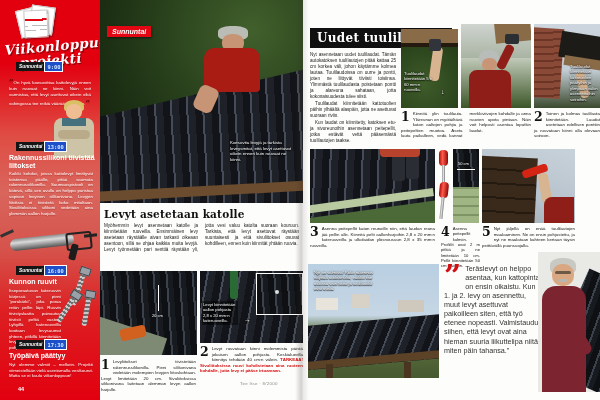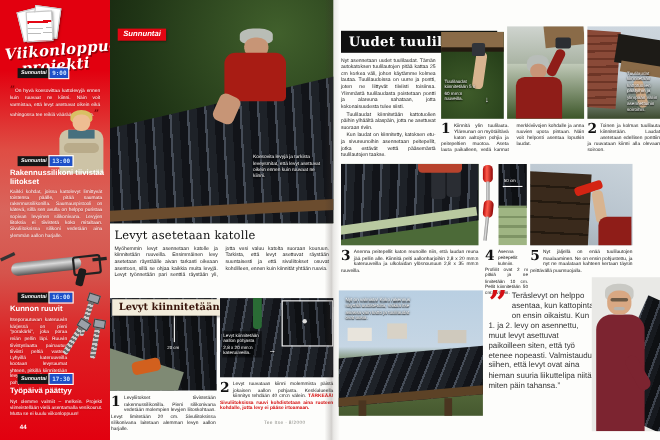--- a/index.html
+++ b/index.html
@@ -64,21 +64,21 @@
   .ribs{background:repeating-linear-gradient(100deg,#121419 0 7px,#454c57 7px 9px,#1e2228 9px 16px)}
   .ribs2{background:repeating-linear-gradient(86deg,#0e1013 0 6px,#3c424c 6px 8px,#171a1f 8px 13px)}
   .cap{position:absolute;color:#fff;font-size:4.2px;line-height:1.3;
     text-shadow:0 0 2px rgba(0,0,0,.95),0 1px 1px rgba(0,0,0,.9)}
   .tagred{position:absolute;background:#e30613;color:#fff;font:italic bold 7px "Liberation Sans",sans-serif;
     padding:2px 5px;box-shadow:1px 1px 2px rgba(0,0,0,.5)}
   .mlabel{position:absolute;color:#fff;font-size:4px;text-shadow:0 0 2px #000;white-space:nowrap}
   .mline{position:absolute;background:#fff;box-shadow:0 0 1px #000}
 
   
-  .h-serif{font-family:"DejaVu Serif",serif;font-weight:normal;color:#101010}
+  .h-serif{font-family:"DejaVu Serif",serif;font-weight:bold;color:#101010}
   #sec1-title{font-size:10.5px;letter-spacing:.2px}
   #sec1-body{column-count:2;column-gap:7px;font-size:4.6px;line-height:1.32;color:#222;text-align:justify;margin-top:3px}
   .kicker-box{position:absolute;background:#f2ecdb;color:#38150b;
     font:bold 9px "DejaVu Serif",serif;padding:3px 8px 2px 6px;box-shadow:1px 1px 2px rgba(0,0,0,.4)}
   .step{position:absolute;font-size:4.4px;line-height:1.27;color:#161616;text-align:justify}
   .step .num{float:left;font:bold 12.5px "DejaVu Serif",serif;line-height:.85;margin:1px 3px 0 0;color:#111}
   .imp{color:#d50a0a;font-weight:bold}
   .titlebox{position:absolute;background:#101010;color:#fff;
     font:bold 12px "DejaVu Serif",serif;padding:3px 10px 3px 7px;letter-spacing:.3px}
   .intro{position:absolute;font-size:4.6px;line-height:1.3;color:#222;text-align:justify}
@@ -179,21 +179,20 @@
     <div id="sec1-body">Myöhemmin levyt asennetaan katolle ja kiinnitetään ruuveilla. Ensimmäinen levy asetetaan räystäälle aivan tarkasti oikeaan asentoon, sillä se ohjaa kaikkia muita levyjä. Levyt työnnetään pari senttiä räystään yli, jotta vesi valuu katolta suoraan kouruun. Tarkista, että levyt asettuvat räystään suuntaisesti ja että sivuliitokset osuvat kohdilleen, ennen kuin kiinnität yhtään ruuvia.</div>
   </div>
 
   <div class="abs" style="left:100px;top:271px;width:203px;height:122px">
     <div class="photo ribs2" style="left:0;top:0;width:97px;height:84px">
       <i style="left:-18px;top:54px;width:80px;height:46px;background:#7f8a74;transform:rotate(18deg)"></i>
       <i style="left:20px;top:56px;width:26px;height:12px;background:#d2601e;border-radius:4px;transform:rotate(-12deg)"></i>
       <i class="mline" style="left:58px;top:14px;width:0.8px;height:26px"></i>
       <div class="mlabel" style="left:52px;top:42px">20 cm</div>
     </div>
-    <div class="kicker-box" style="left:2px;top:1px">Levyt kiinnitetään</div>
     <div class="step" style="left:1px;top:88px;width:95px;height:34px">
       <span class="num">1</span><span>Levyliitokset tiivistetään rakennussilikonilla. Pieni silikonivana vedetään molempien levyjen liitoskohtaan. Levyt limitetään 20 cm. Sivuliitoksissa silikonivana laitetaan alemman levyn aallon harjalle.</span>
     </div>
 
     <div class="photo ribs" style="left:100px;top:0;width:103px;height:72px">
       <i style="left:30px;top:-2px;width:8px;height:30px;background:#2a6b35;border-radius:3px"></i>
       <div class="photo ribs2" style="left:56px;top:2px;width:45px;height:40px;border:1.5px solid #fff">
         <i style="left:18px;top:16px;width:4px;height:4px;background:#ddd;border-radius:50%"></i>
       </div>
       <div class="cap" style="left:2px;top:30px;width:34px;background:rgba(0,0,0,.45);padding:1px">Levyt kiinnitetään aallon pohjasta 2,8 x 20 mm:n kateruuveilla.</div>

